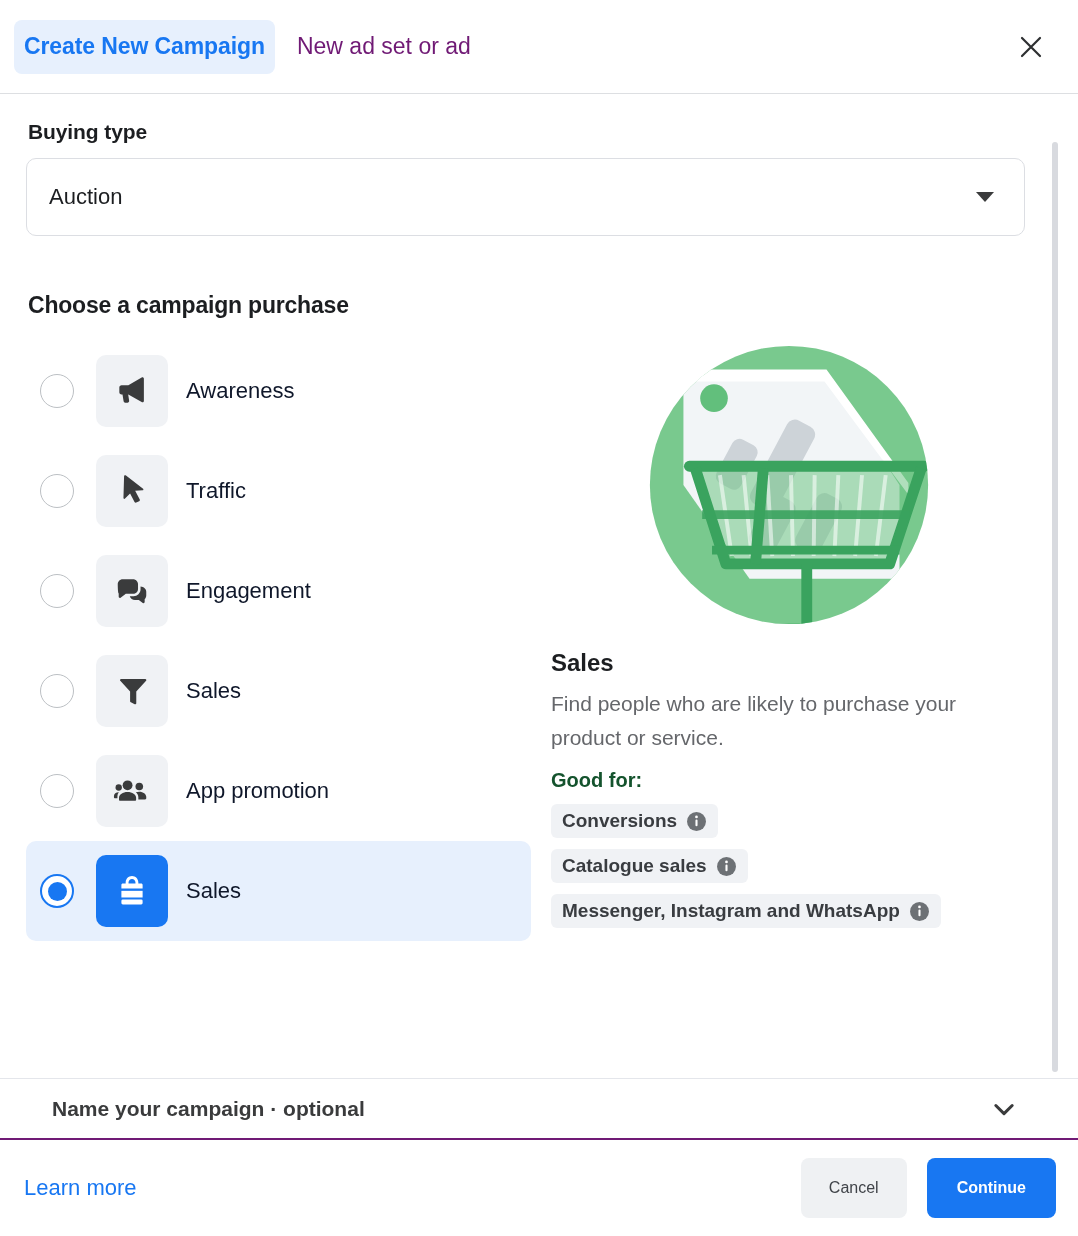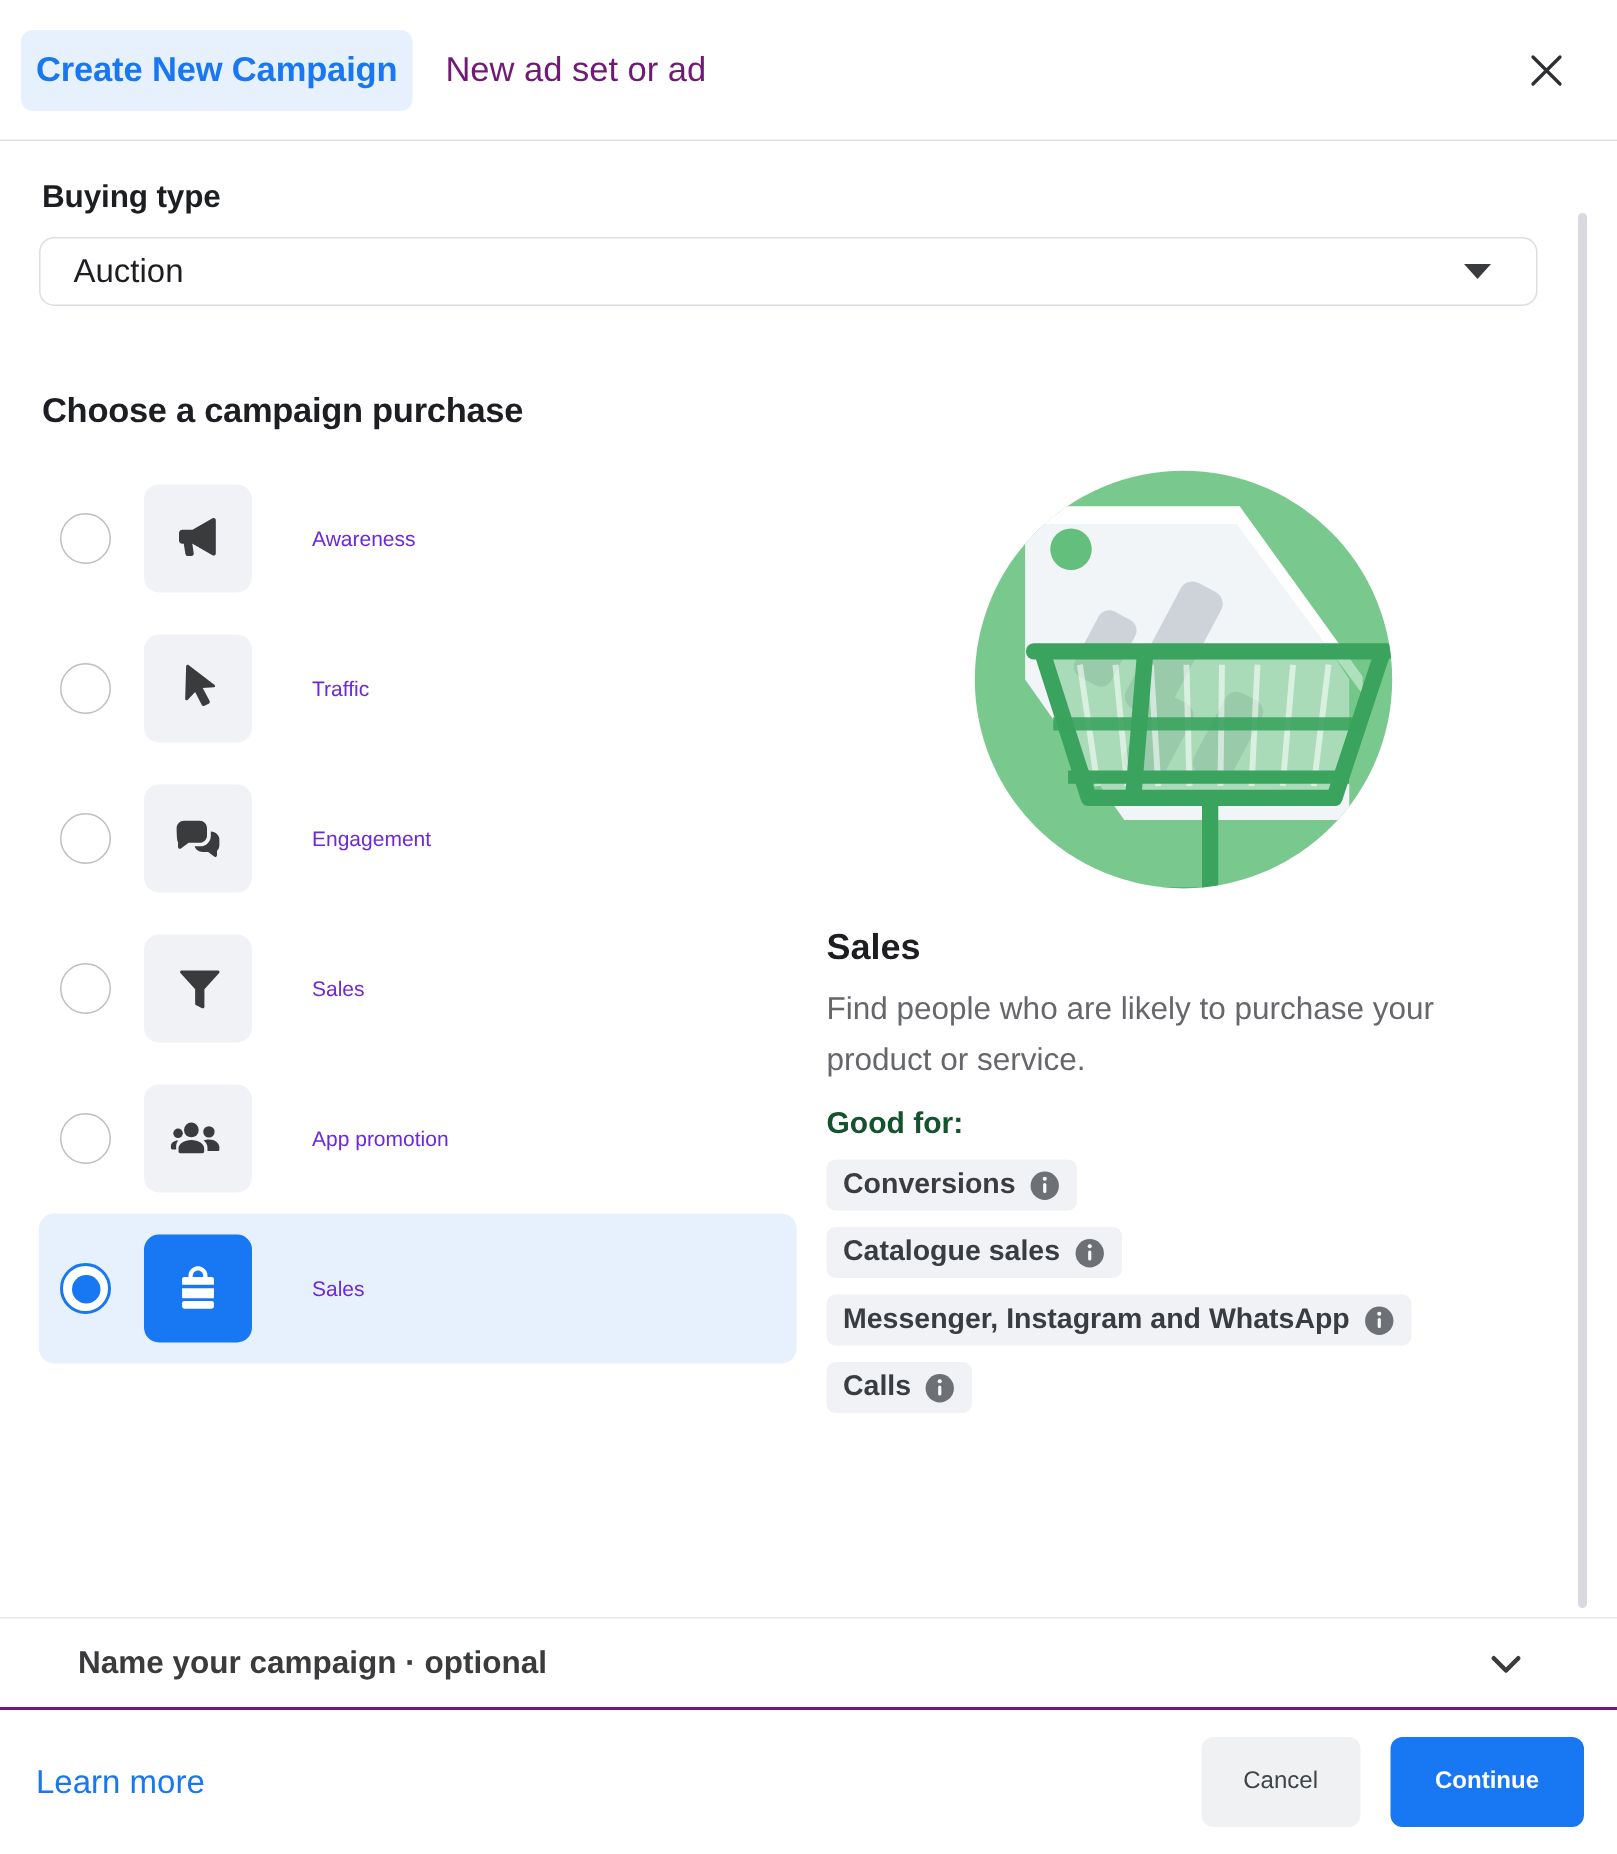--- a/index.html
+++ b/index.html
@@ -109,21 +109,21 @@
     font-size: 21px;
     font-weight: 700;
     color: #1c1e21;
     letter-spacing: -0.1px;
     margin: 0 0 14px 2px;
   }
 
   
   .select-box {
     position: relative;
-    height: 46px;
+    height: 78px;
     width: 999px;
     border: 1px solid #dcdee3;
     border-radius: 10px;
     background: #ffffff;
     display: flex;
     align-items: center;
     padding: 0 22px;
     cursor: pointer;
   }
   .select-value {
@@ -204,23 +204,23 @@
     border-radius: 10px;
     background: #f0f2f5;
     display: flex;
     align-items: center;
     justify-content: center;
   }
   .icon-tile.active { background: #1877f2; }
   .icon-tile svg { display: block; }
 
   .obj-label {
-    margin-left: 40px;
-    font-size: 14px;
-    color: #6d28d9;
+    margin-left: 18px;
+    font-size: 22px;
+    color: #0f172a;
     font-weight: 400;
   }
 
   
   .detail-panel {
     flex: 1 1 auto;
     padding-left: 10px;
     padding-top: 0;
   }
 
@@ -509,30 +509,20 @@
             <div class="chip-row">
               <span class="chip">
                 <span>Messenger, Instagram and WhatsApp</span>
                 <svg class="info-icon" width="21" height="21" viewBox="0 0 20 20">
                   <circle cx="10" cy="10" r="9" fill="#6d7175"></circle>
                   <rect x="9" y="8.2" width="2" height="6.4" rx="1" fill="#ffffff"></rect>
                   <circle cx="10" cy="5.6" r="1.3" fill="#ffffff"></circle>
                 </svg>
               </span>
             </div>
-            <div class="chip-row">
-              <span class="chip">
-                <span>Calls</span>
-                <svg class="info-icon" width="21" height="21" viewBox="0 0 20 20">
-                  <circle cx="10" cy="10" r="9" fill="#6d7175"></circle>
-                  <rect x="9" y="8.2" width="2" height="6.4" rx="1" fill="#ffffff"></rect>
-                  <circle cx="10" cy="5.6" r="1.3" fill="#ffffff"></circle>
-                </svg>
-              </span>
-            </div>
           </div>
 
         </div>
       </div>
     </div>
 
     <div class="scrollbar-track">
       <div class="scrollbar-thumb"></div>
     </div>
   </div>

